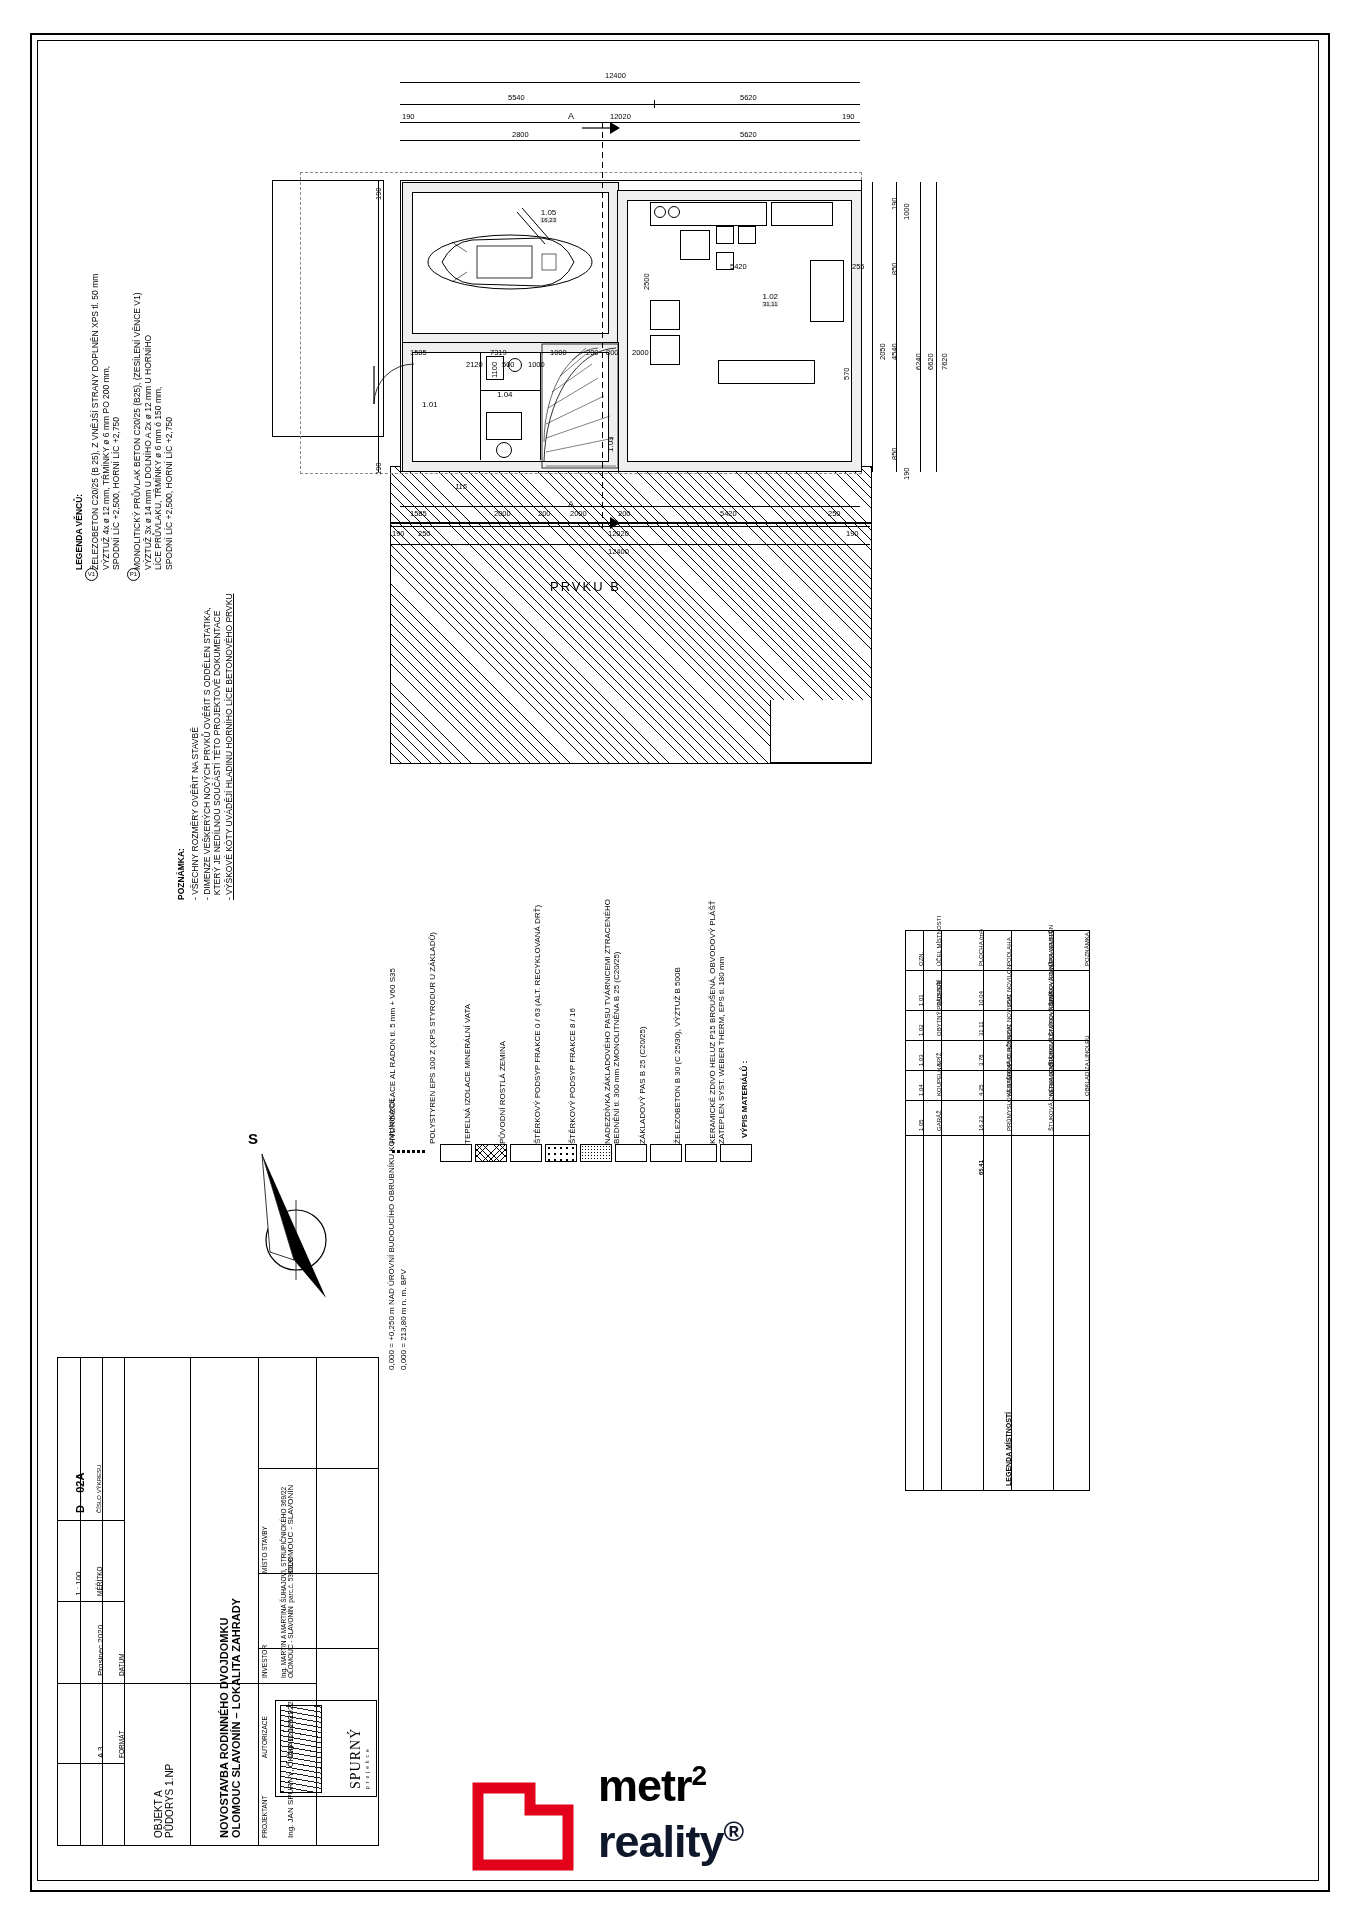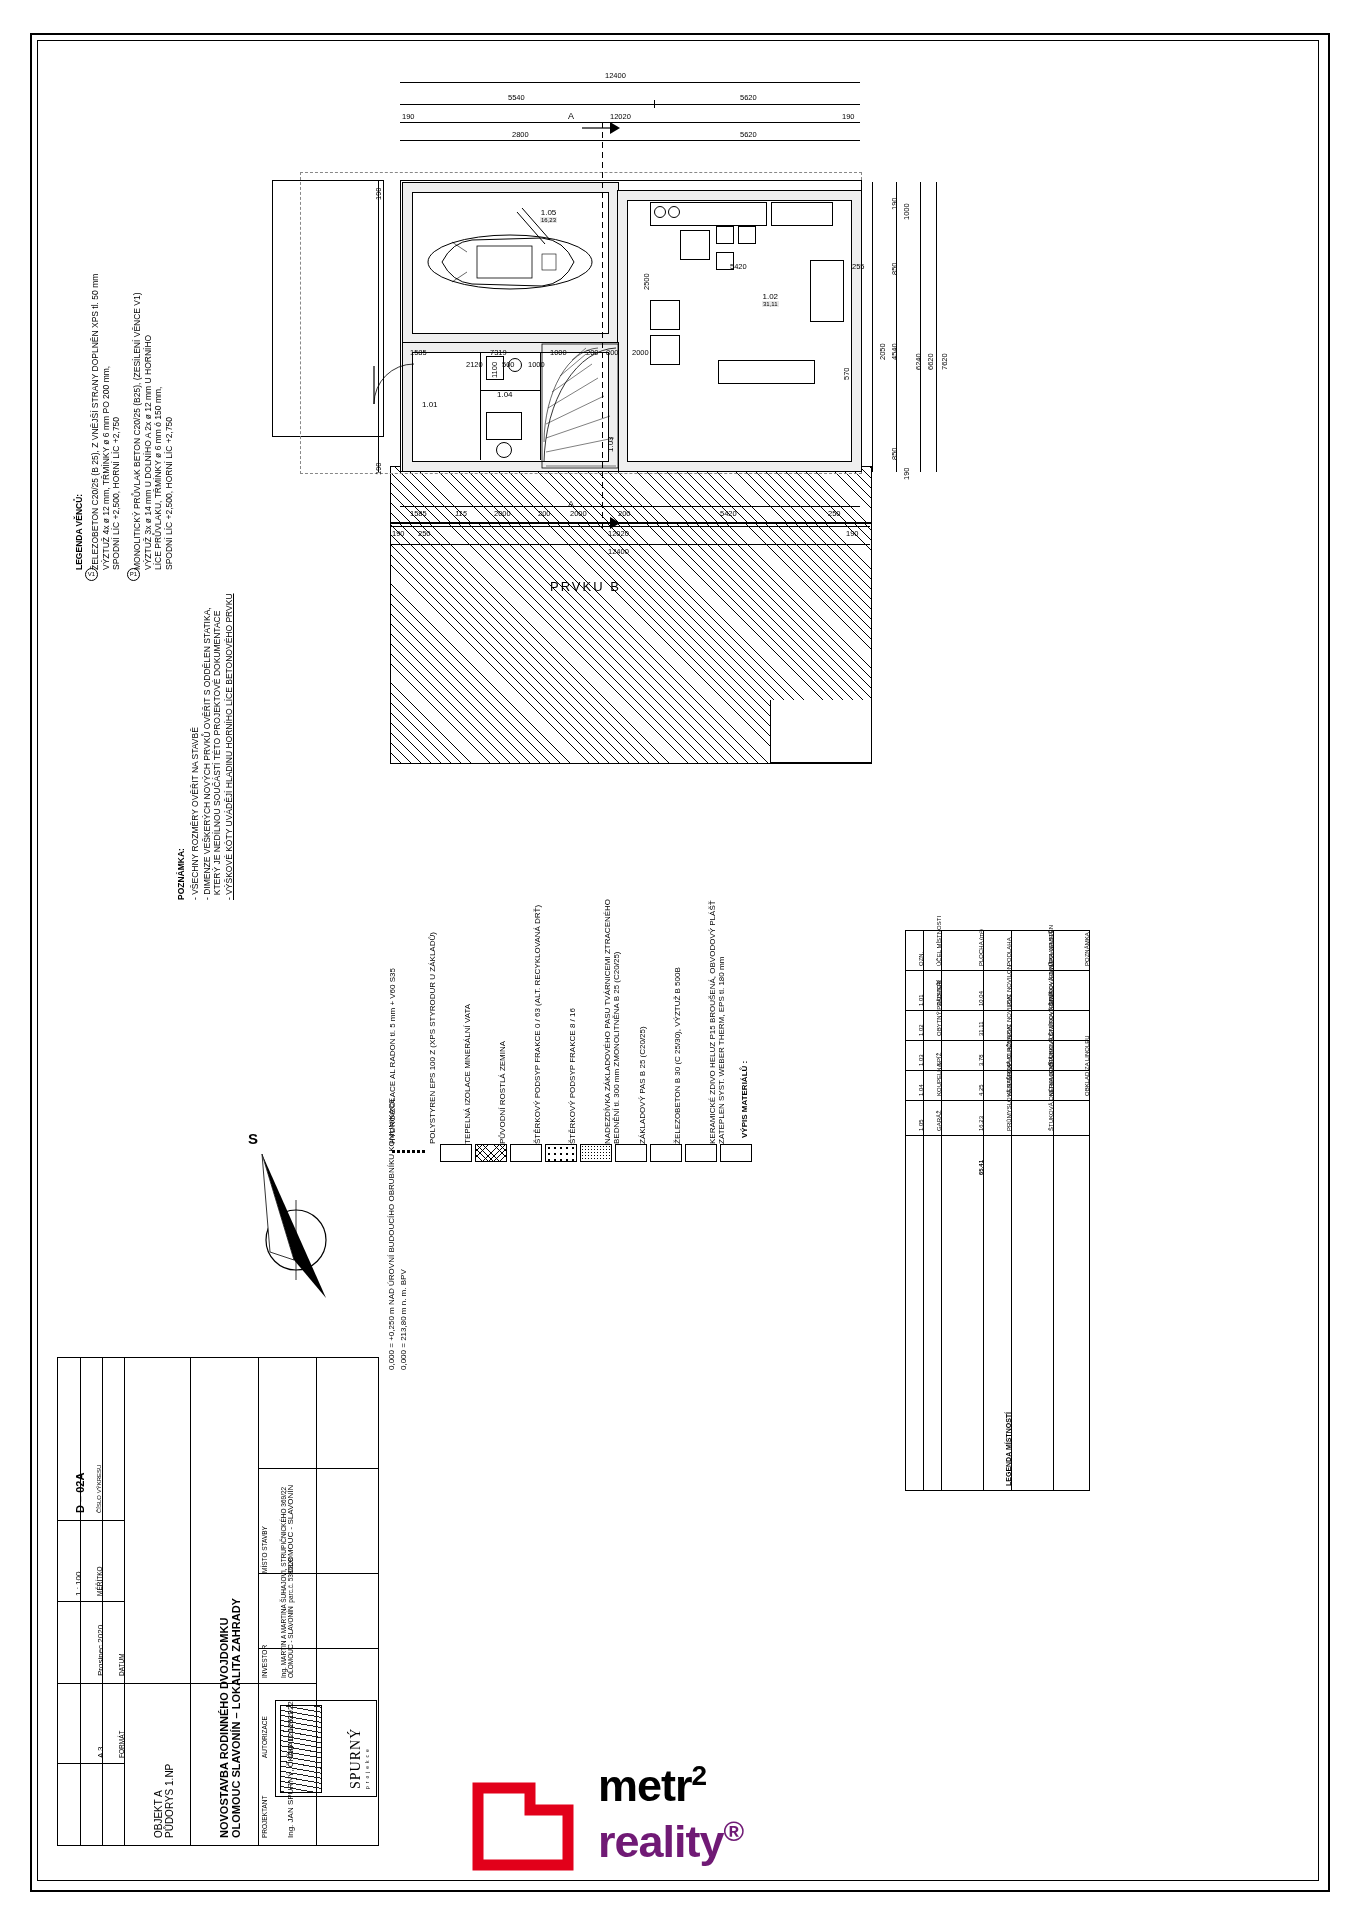--- a/index.html
+++ b/index.html
@@ -52,21 +52,21 @@
 
   
   #roomtable{position:absolute;left:905px;top:930px;width:185px;height:560px;}
   #roomtable .tline{position:absolute;background:#000;}
   #roomtable .cellt{position:absolute;transform-origin:0 0;transform:rotate(-90deg);font-size:6px;white-space:pre;}
   #roomtable .hdr{font-size:7px;font-weight:bold;}
 
   
   #logo{position:absolute;left:470px;top:1760px;width:420px;height:120px;}
   .logo-txt{position:absolute;font-size:45px;font-weight:bold;letter-spacing:-1px;}
-  .logo-red{color:#701a75;}
+  .logo-red{color:#0f172a;}
   
   #spurny{position:absolute;left:275px;top:1700px;width:100px;height:95px;border:1px solid #000;}
 </style>
 </head>
 <body>
 
 <div class="sheet">
   <div class="frame"></div>
   <div class="frame2"></div>
 
@@ -212,21 +212,21 @@
     <div class="dimtxt" style="left:152px;top:52px;">190</div>
     <div class="dimtxt" style="left:360px;top:52px;">12020</div>
     <div class="dimtxt" style="left:592px;top:52px;">190</div>
 
     <div class="ln h" style="left:150px;top:80px;width:460px;"></div>
     <div class="dimtxt" style="left:262px;top:70px;">2800</div>
     <div class="dimtxt" style="left:490px;top:70px;">5620</div>
 
     <div class="ln h" style="left:150px;top:446px;width:460px;"></div>
     <div class="dimtxt" style="left:160px;top:449px;">1585</div>
-    <div class="dimtxt" style="left:205px;top:449px;font-style:italic;">115</div>
+    <div class="dimtxt" style="left:205px;top:422px;font-style:italic;">115</div>
     <div class="dimtxt" style="left:244px;top:449px;">2000</div>
     <div class="dimtxt" style="left:288px;top:449px;">200</div>
     <div class="dimtxt" style="left:320px;top:449px;">2000</div>
     <div class="dimtxt" style="left:368px;top:449px;">200</div>
     <div class="dimtxt" style="left:470px;top:449px;">5420</div>
     <div class="dimtxt" style="left:578px;top:449px;">250</div>
 
     <div class="ln h" style="left:140px;top:466px;width:480px;"></div>
     <div class="dimtxt" style="left:142px;top:469px;">190</div>
     <div class="dimtxt" style="left:168px;top:469px;">250</div>

